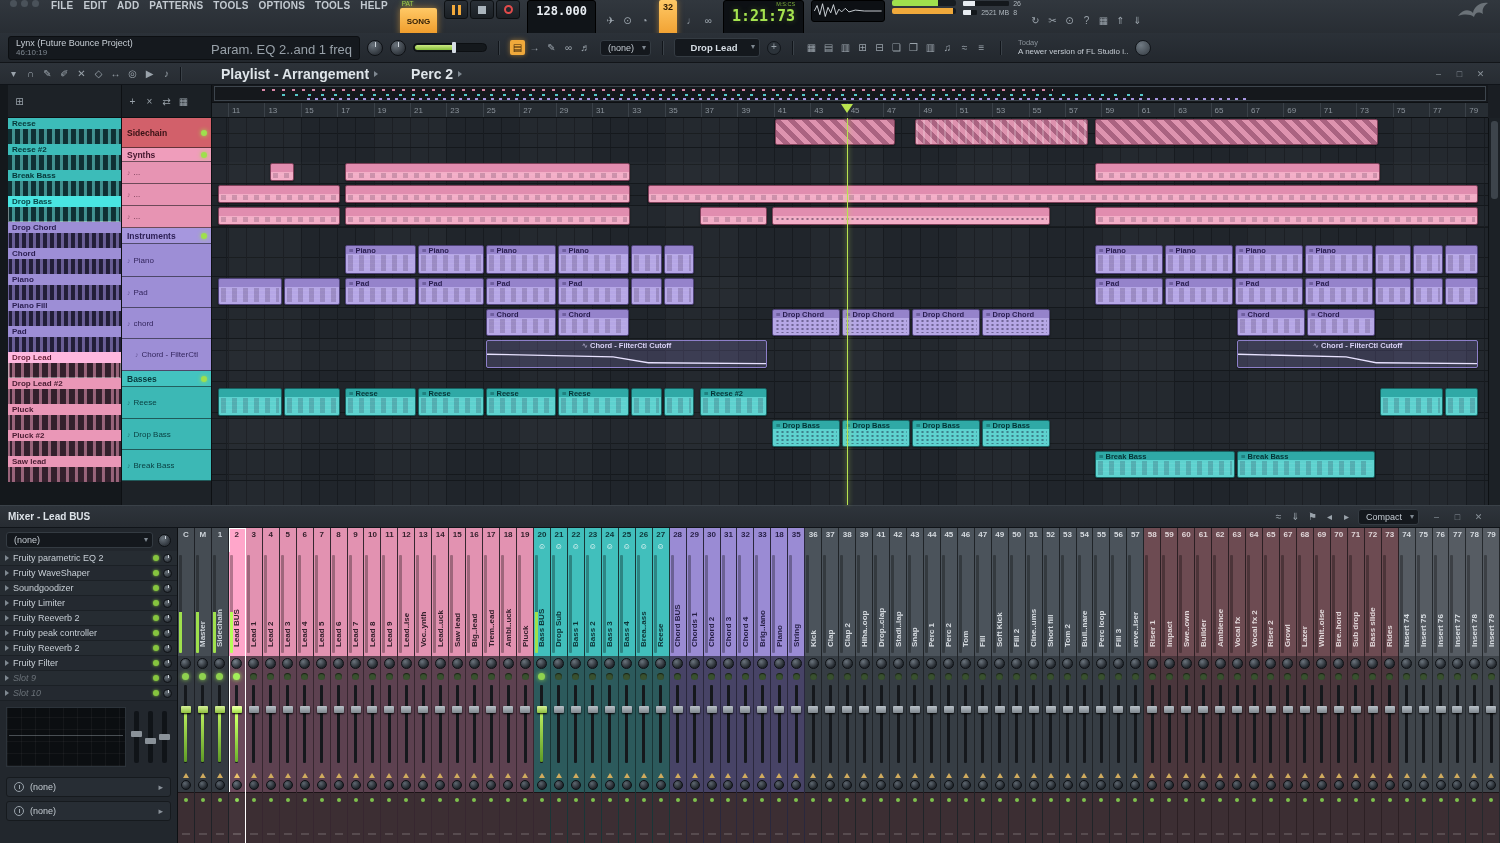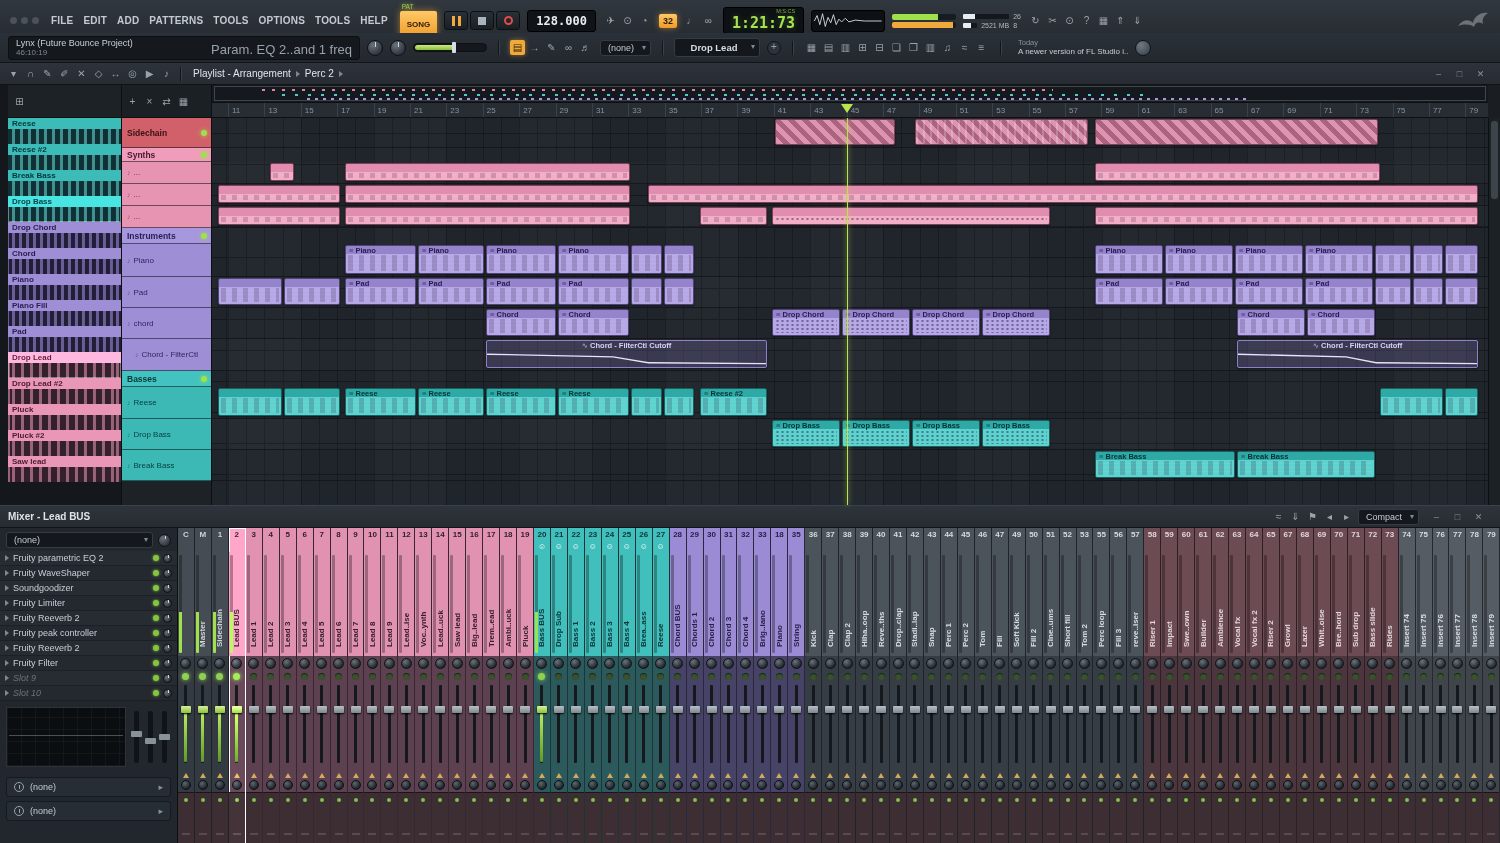--- a/index.html
+++ b/index.html
@@ -20,21 +20,21 @@
   .knob { border-radius:50%; background:radial-gradient(circle at 35% 30%, #6a737c, #31373e 70%);
           border:1px solid #0e1115; position:relative; }
   .knob::after { content:""; position:absolute; left:50%; top:10%; width:1px; height:35%; background:#cfd6dd; }
   .knob.big { width:16px; height:16px; }
   .knob.small { width:13px; height:13px; }
   .knob.tiny { width:9px; height:9px; }
 
   
   #topbar { position:absolute; left:0; top:0; right:0; height:42px;
             background:linear-gradient(#31373e,#262b31); border-bottom:1px solid #14181c;
-            display:flex; align-items:center; gap:7px; padding:0 10px; }
+            display:flex; gap:7px; padding:0 10px; }
   .win-dots { display:flex; gap:4px; }
   .win-dots i { width:7px; height:7px; border-radius:50%; background:#4a525a; }
   #menubar { display:flex; }
   .menu { padding:0 5px; font-size:10px; font-weight:bold; color:#c3cad1; letter-spacing:.2px; }
   .patsong { display:flex; flex-direction:column; align-items:flex-start; gap:1px; }
   .pat { font-size:6.5px; color:#9ccf4b; text-shadow:0 0 4px #9ccf4b; padding-left:2px; }
   .song { font-size:8px; font-weight:bold; color:#2b1a05; background:linear-gradient(#ffc966,#ef9a28);
           border-radius:2px; padding:9px 7px; box-shadow:0 0 7px #f0a93b99; }
   .transport { display:flex; gap:2px; }
   .tbtn { width:24px; height:19px; background:linear-gradient(#2a3037,#1a1f24); border:1px solid #0d1013;
@@ -87,21 +87,21 @@
   .nd { display:block; font-size:7.5px; color:#8a929a; }
   .nt { display:block; font-size:8px; color:#c6cdd4; max-width:120px; }
   .newsbadge { width:16px; height:16px; border-radius:50%; background:radial-gradient(circle at 35% 30%,#707a83,#343b42);
                border:1px solid #11151a; }
 
   
   #pltoolbar { position:absolute; left:0; top:63px; right:0; height:22px;
                background:linear-gradient(#2d333a,#272c32); border-bottom:1px solid #101419;
                display:flex; align-items:center; gap:2px; padding:0 6px; }
   .pltitle { display:flex; align-items:center; gap:5px; margin-left:6px; }
-  .pltitle .t1, .pltitle .t2 { font-size:10px; font-weight:normal; color:#dfe5ea; }
+  .pltitle .t1, .pltitle .t2 { font-size:14px; font-weight:bold; color:#dfe5ea;margin-left:28px; }
   .crumb-arrow { width:0; height:0; border-top:3px solid transparent; border-bottom:3px solid transparent;
                  border-left:4px solid #7f8891; }
 
   
   #plbody { position:absolute; left:0; top:85px; right:0; height:420px; background:#1a1e23; }
 
   #patpanel { position:absolute; left:0; top:0; width:122px; height:100%;
               background:#14181c; border-right:1px solid #0d1013; padding-left:8px; }
   .pp-head { height:33px; background:#1d2227; border-bottom:1px solid #0d1013;
              display:flex; align-items:center; padding:0 4px; gap:4px; }
@@ -1637,35 +1637,20 @@
         <div class="ch-knob"></div>
         <div class="ch-led"></div>
         <div class="ch-fader">
           <div class="fhandle"></div>
         </div>
         <div class="ch-arrow"></div>
         <div class="ch-knob2"></div>
         <div class="ch-route"></div>
       </div>
 
-      <div class="ch g-slate">
-        <div class="ch-num">40</div>
-        <div class="ch-icon"></div>
-        <div class="ch-name">
-          <span class="vname">Reve..ths</span>
-        </div>
-        <div class="ch-knob"></div>
-        <div class="ch-led"></div>
-        <div class="ch-fader">
-          <div class="fhandle"></div>
-        </div>
-        <div class="ch-arrow"></div>
-        <div class="ch-knob2"></div>
-        <div class="ch-route"></div>
-      </div>
 
       <div class="ch g-slate">
         <div class="ch-num">41</div>
         <div class="ch-icon"></div>
         <div class="ch-name">
           <span class="vname">Drop..clap</span>
         </div>
         <div class="ch-knob"></div>
         <div class="ch-led"></div>
         <div class="ch-fader">
@@ -1846,20 +1831,35 @@
         <div class="ch-knob"></div>
         <div class="ch-led"></div>
         <div class="ch-fader">
           <div class="fhandle"></div>
         </div>
         <div class="ch-arrow"></div>
         <div class="ch-knob2"></div>
         <div class="ch-route"></div>
       </div>
 
+      <div class="ch g-slate">
+        <div class="ch-num">54</div>
+        <div class="ch-icon"></div>
+        <div class="ch-name">
+          <span class="vname">Buil..nare</span>
+        </div>
+        <div class="ch-knob"></div>
+        <div class="ch-led"></div>
+        <div class="ch-fader">
+          <div class="fhandle"></div>
+        </div>
+        <div class="ch-arrow"></div>
+        <div class="ch-knob2"></div>
+        <div class="ch-route"></div>
+      </div>
 
       <div class="ch g-slate">
         <div class="ch-num">55</div>
         <div class="ch-icon"></div>
         <div class="ch-name">
           <span class="vname">Perc loop</span>
         </div>
         <div class="ch-knob"></div>
         <div class="ch-led"></div>
         <div class="ch-fader">

